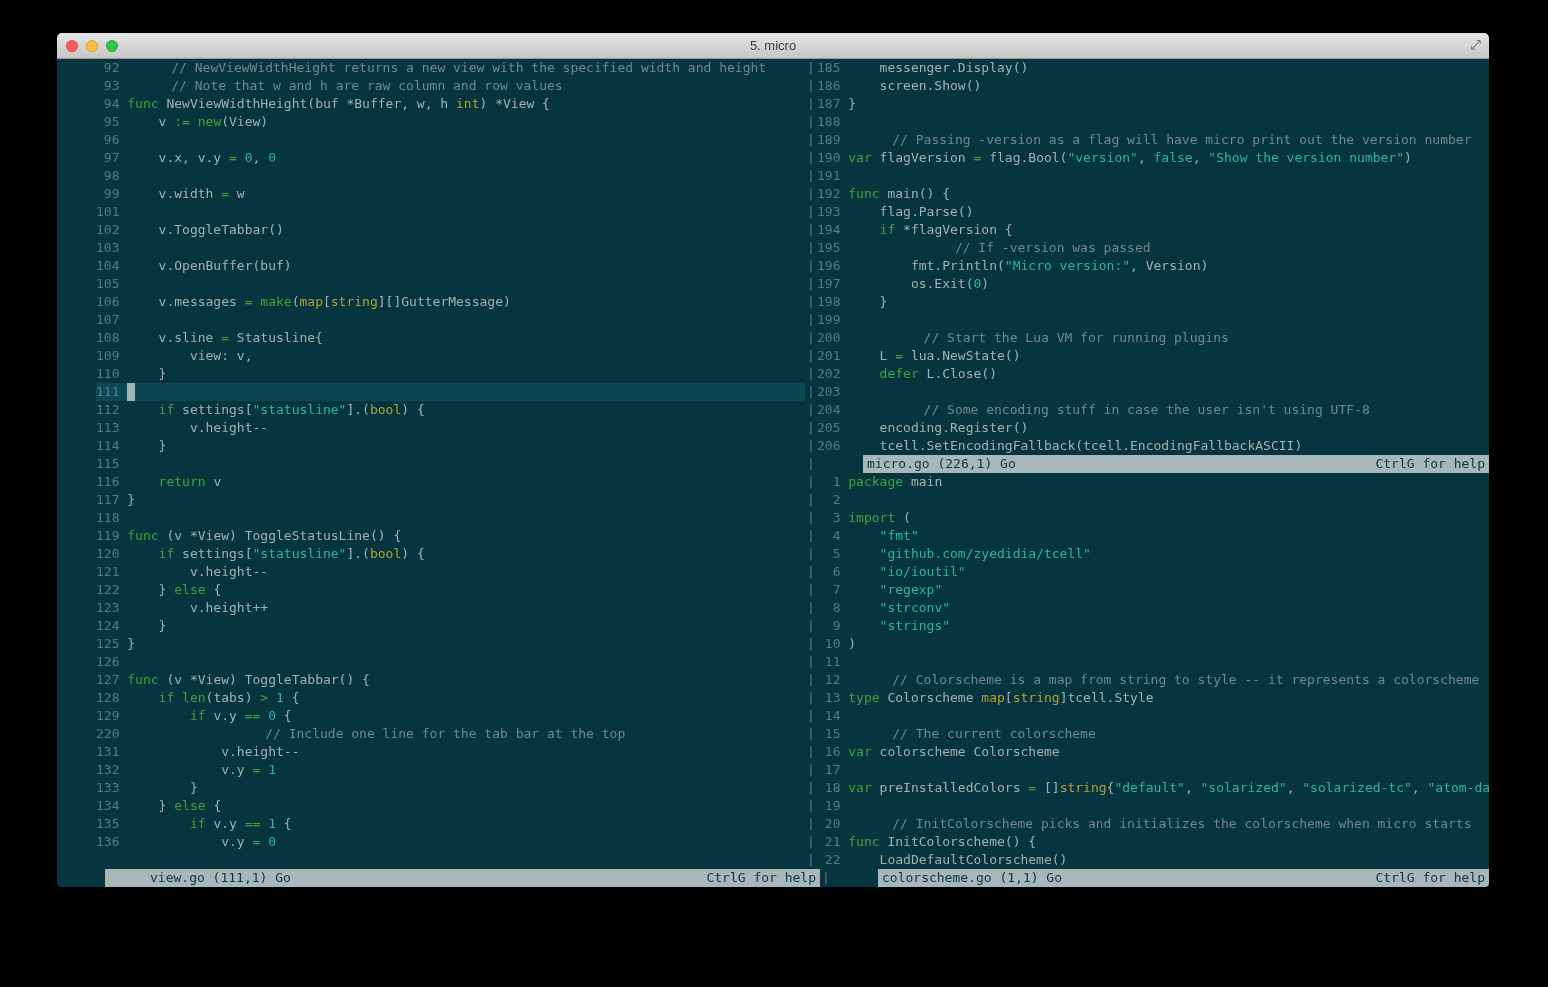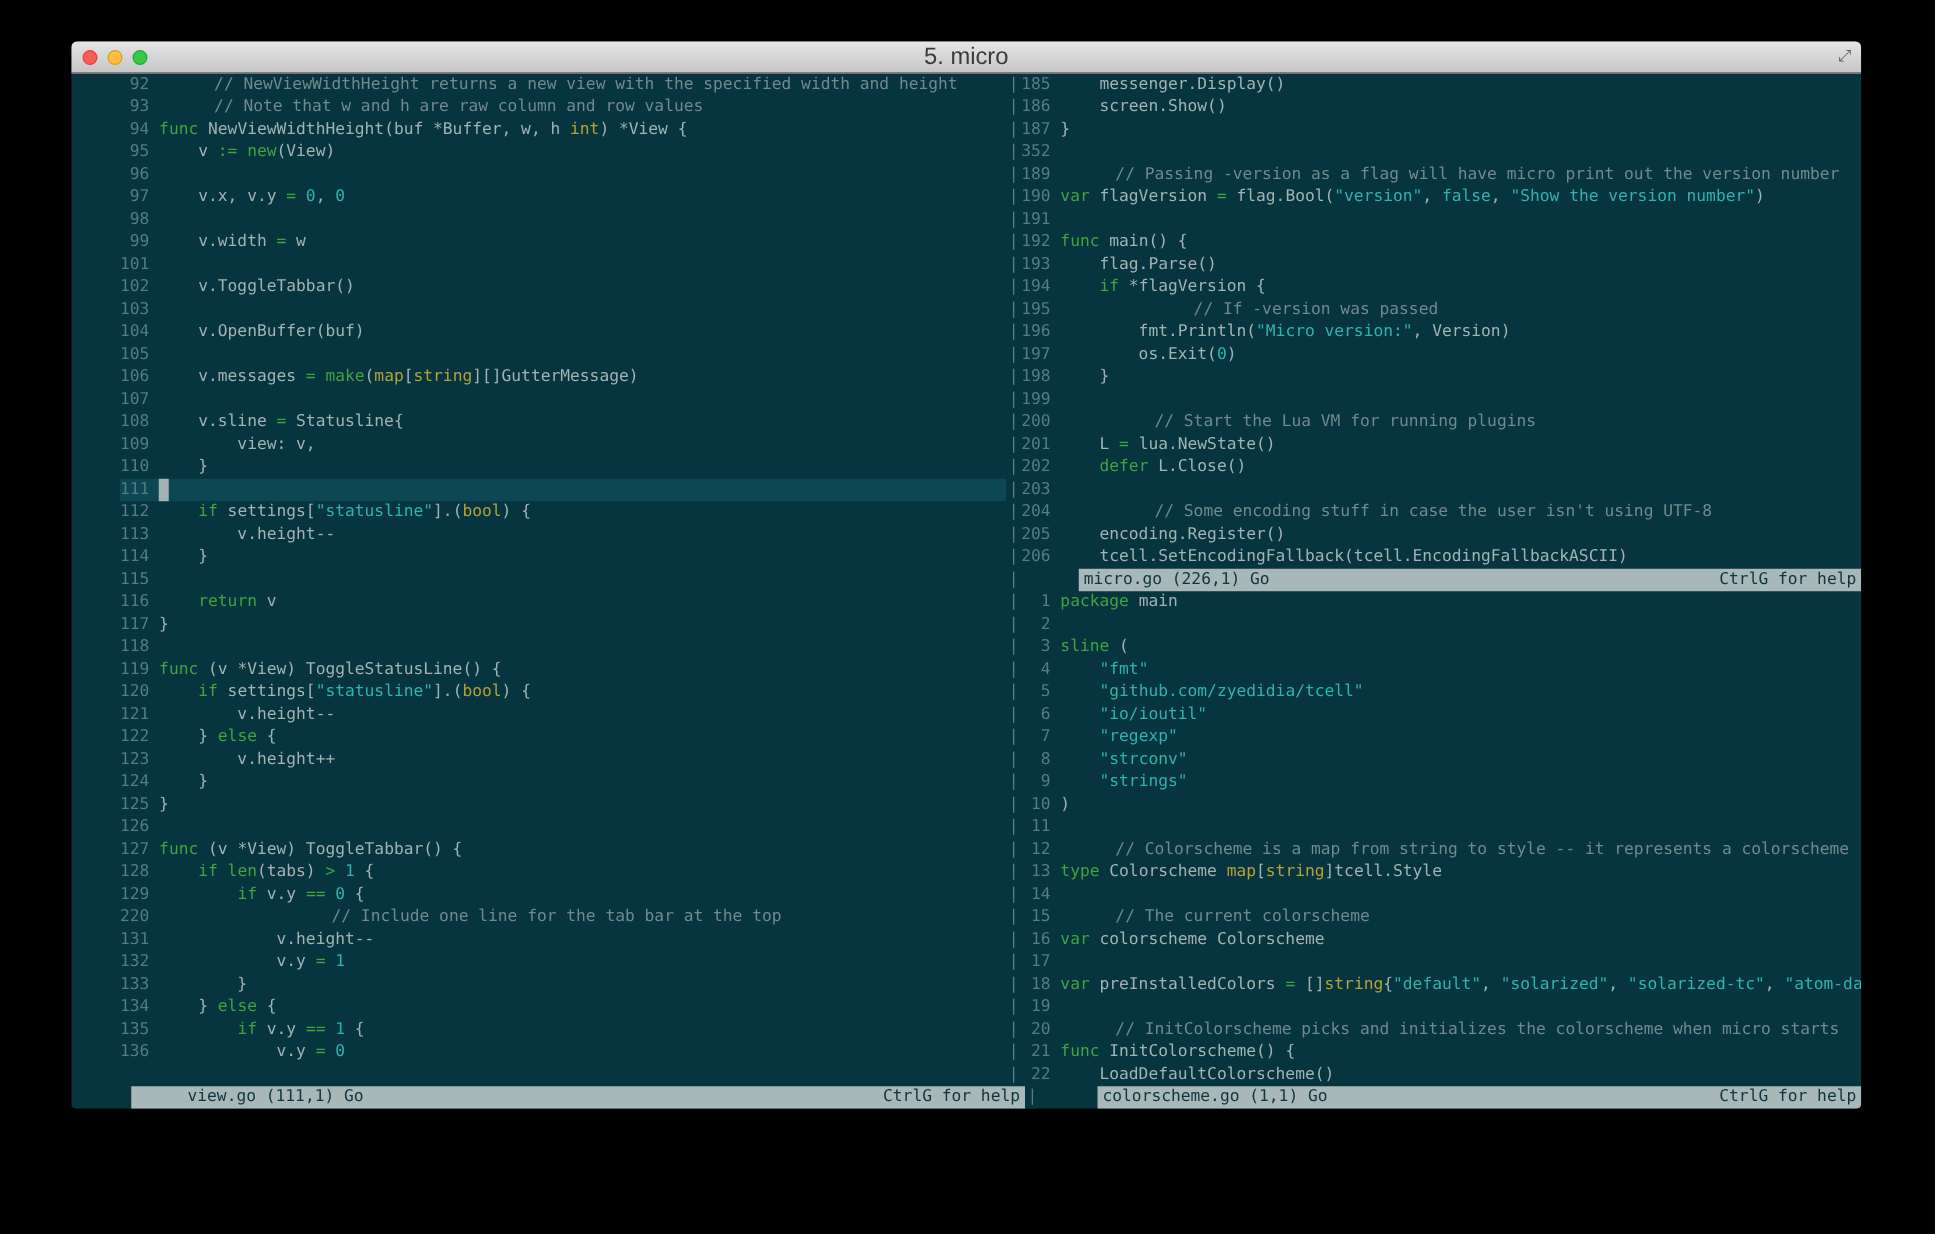--- a/index.html
+++ b/index.html
@@ -12,21 +12,21 @@
 
   .titlebar { height:26px; background:linear-gradient(#e6e6e6,#c6c6c6);
               border-bottom:1px solid #979797; position:relative;
               display:flex; align-items:center;
               font-family:"Liberation Sans", sans-serif; }
   .lights { display:flex; gap:8px; padding-left:9px; z-index:2; }
   .light { width:12px; height:12px; border-radius:50%; cursor:default; }
   .light.close { background:#fc5c55; border:1px solid #df423c; }
   .light.min   { background:#fdbe41; border:1px solid #dd9e23; }
   .light.zoom  { background:#35c94b; border:1px solid #28a532; }
-  .title { position:absolute; left:0; right:0; text-align:center; font-size:19px; color:#3b3b3b; }
+  .title { position:absolute; left:0; right:0; text-align:center; font-size:13px; color:#3b3b3b; }
   .resize { position:absolute; right:8px; top:4px; font-size:13px; color:#5b5b5b; z-index:2; }
 
   .term { height:828px; background:var(--bg); color:var(--fg);
           font-size:13px; line-height:18px; }
   .main { display:flex; height:810px;padding-left:33px; }
 
   .pane { overflow:hidden; }
   .pane-left { width:715px; padding-left:6px; }
   .divider { width:10px; color:var(--dim); padding-left:2px; overflow:hidden; }
   .drow { height:18px; }
@@ -165,21 +165,21 @@
           <div class="drow">|</div>
           <div class="drow">|</div>
           <div class="drow">|</div>
         </div>
 
       <div class="right-col">
         <div class="pane pane-topright">
             <div class="row"><span class="ln">185</span><span class="code"><span class="tok-d">    messenger.Display()</span></span></div>
             <div class="row"><span class="ln">186</span><span class="code"><span class="tok-d">    screen.Show()</span></span></div>
             <div class="row"><span class="ln">187</span><span class="code"><span class="tok-d">}</span></span></div>
-            <div class="row"><span class="ln">352</span><span class="code"></span></div>
+            <div class="row"><span class="ln">188</span><span class="code"></span></div>
             <div class="row"><span class="ln">189</span><span class="code"><span class="tok-c">// Passing -version as a flag will have micro print out the version number</span></span></div>
             <div class="row"><span class="ln">190</span><span class="code"><span class="tok-g">var</span><span class="tok-d"> flagVersion </span><span class="tok-g">=</span><span class="tok-d"> flag.Bool(</span><span class="tok-s">"version"</span><span class="tok-d">, </span><span class="tok-s">false</span><span class="tok-d">, </span><span class="tok-s">"Show the version number"</span><span class="tok-d">)</span></span></div>
             <div class="row"><span class="ln">191</span><span class="code"></span></div>
             <div class="row"><span class="ln">192</span><span class="code"><span class="tok-g">func</span><span class="tok-d"> main() {</span></span></div>
             <div class="row"><span class="ln">193</span><span class="code"><span class="tok-d">    flag.Parse()</span></span></div>
             <div class="row"><span class="ln">194</span><span class="code"><span class="tok-d">    </span><span class="tok-g">if</span><span class="tok-d"> *flagVersion {</span></span></div>
             <div class="row"><span class="ln">195</span><span class="code"><span class="tok-c">        // If -version was passed</span></span></div>
             <div class="row"><span class="ln">196</span><span class="code"><span class="tok-d">        fmt.Println(</span><span class="tok-s">"Micro version:"</span><span class="tok-d">, Version)</span></span></div>
             <div class="row"><span class="ln">197</span><span class="code"><span class="tok-d">        os.Exit(</span><span class="tok-s">0</span><span class="tok-d">)</span></span></div>
             <div class="row"><span class="ln">198</span><span class="code"><span class="tok-d">    }</span></span></div>
@@ -194,21 +194,21 @@
           </div>
 
         <div class="statusbar">
           <span>micro.go (226,1) Go</span>
           <span>CtrlG for help</span>
         </div>
 
         <div class="pane pane-bottomright">
             <div class="row"><span class="ln">1</span><span class="code"><span class="tok-g">package</span><span class="tok-d"> main</span></span></div>
             <div class="row"><span class="ln">2</span><span class="code"></span></div>
-            <div class="row"><span class="ln">3</span><span class="code"><span class="tok-g">sline</span><span class="tok-d"> (</span></span></div>
+            <div class="row"><span class="ln">3</span><span class="code"><span class="tok-g">import</span><span class="tok-d"> (</span></span></div>
             <div class="row"><span class="ln">4</span><span class="code"><span class="tok-d">    </span><span class="tok-s">"fmt"</span></span></div>
             <div class="row"><span class="ln">5</span><span class="code"><span class="tok-d">    </span><span class="tok-s">"github.com/zyedidia/tcell"</span></span></div>
             <div class="row"><span class="ln">6</span><span class="code"><span class="tok-d">    </span><span class="tok-s">"io/ioutil"</span></span></div>
             <div class="row"><span class="ln">7</span><span class="code"><span class="tok-d">    </span><span class="tok-s">"regexp"</span></span></div>
             <div class="row"><span class="ln">8</span><span class="code"><span class="tok-d">    </span><span class="tok-s">"strconv"</span></span></div>
             <div class="row"><span class="ln">9</span><span class="code"><span class="tok-d">    </span><span class="tok-s">"strings"</span></span></div>
             <div class="row"><span class="ln">10</span><span class="code"><span class="tok-d">)</span></span></div>
             <div class="row"><span class="ln">11</span><span class="code"></span></div>
             <div class="row"><span class="ln">12</span><span class="code"><span class="tok-c">// Colorscheme is a map from string to style -- it represents a colorscheme</span></span></div>
             <div class="row"><span class="ln">13</span><span class="code"><span class="tok-g">type</span><span class="tok-d"> Colorscheme </span><span class="tok-y">map</span><span class="tok-d">[</span><span class="tok-y">string</span><span class="tok-d">]tcell.Style</span></span></div>

